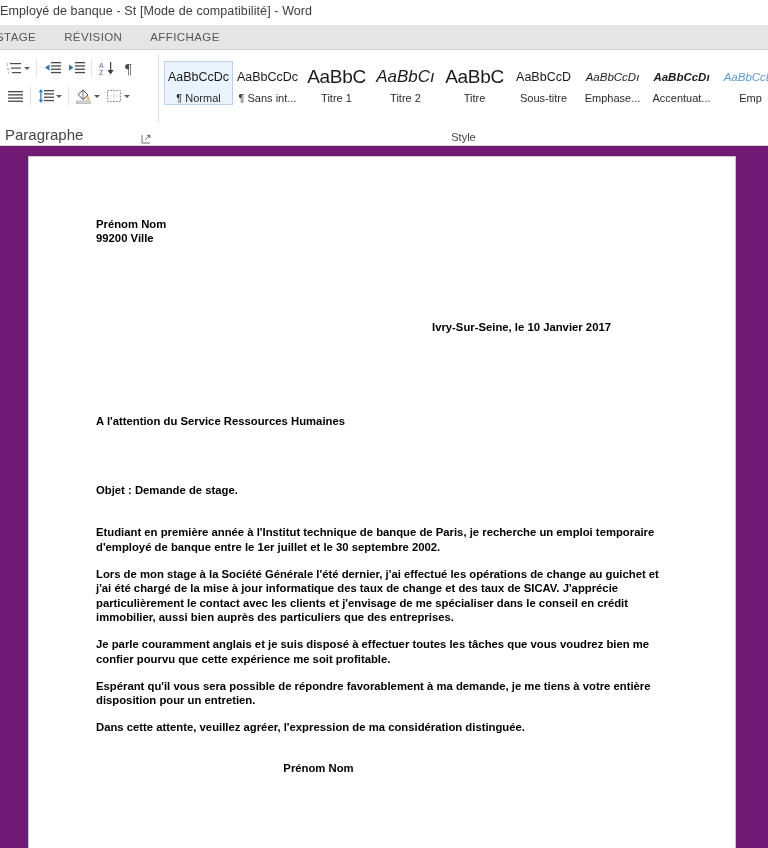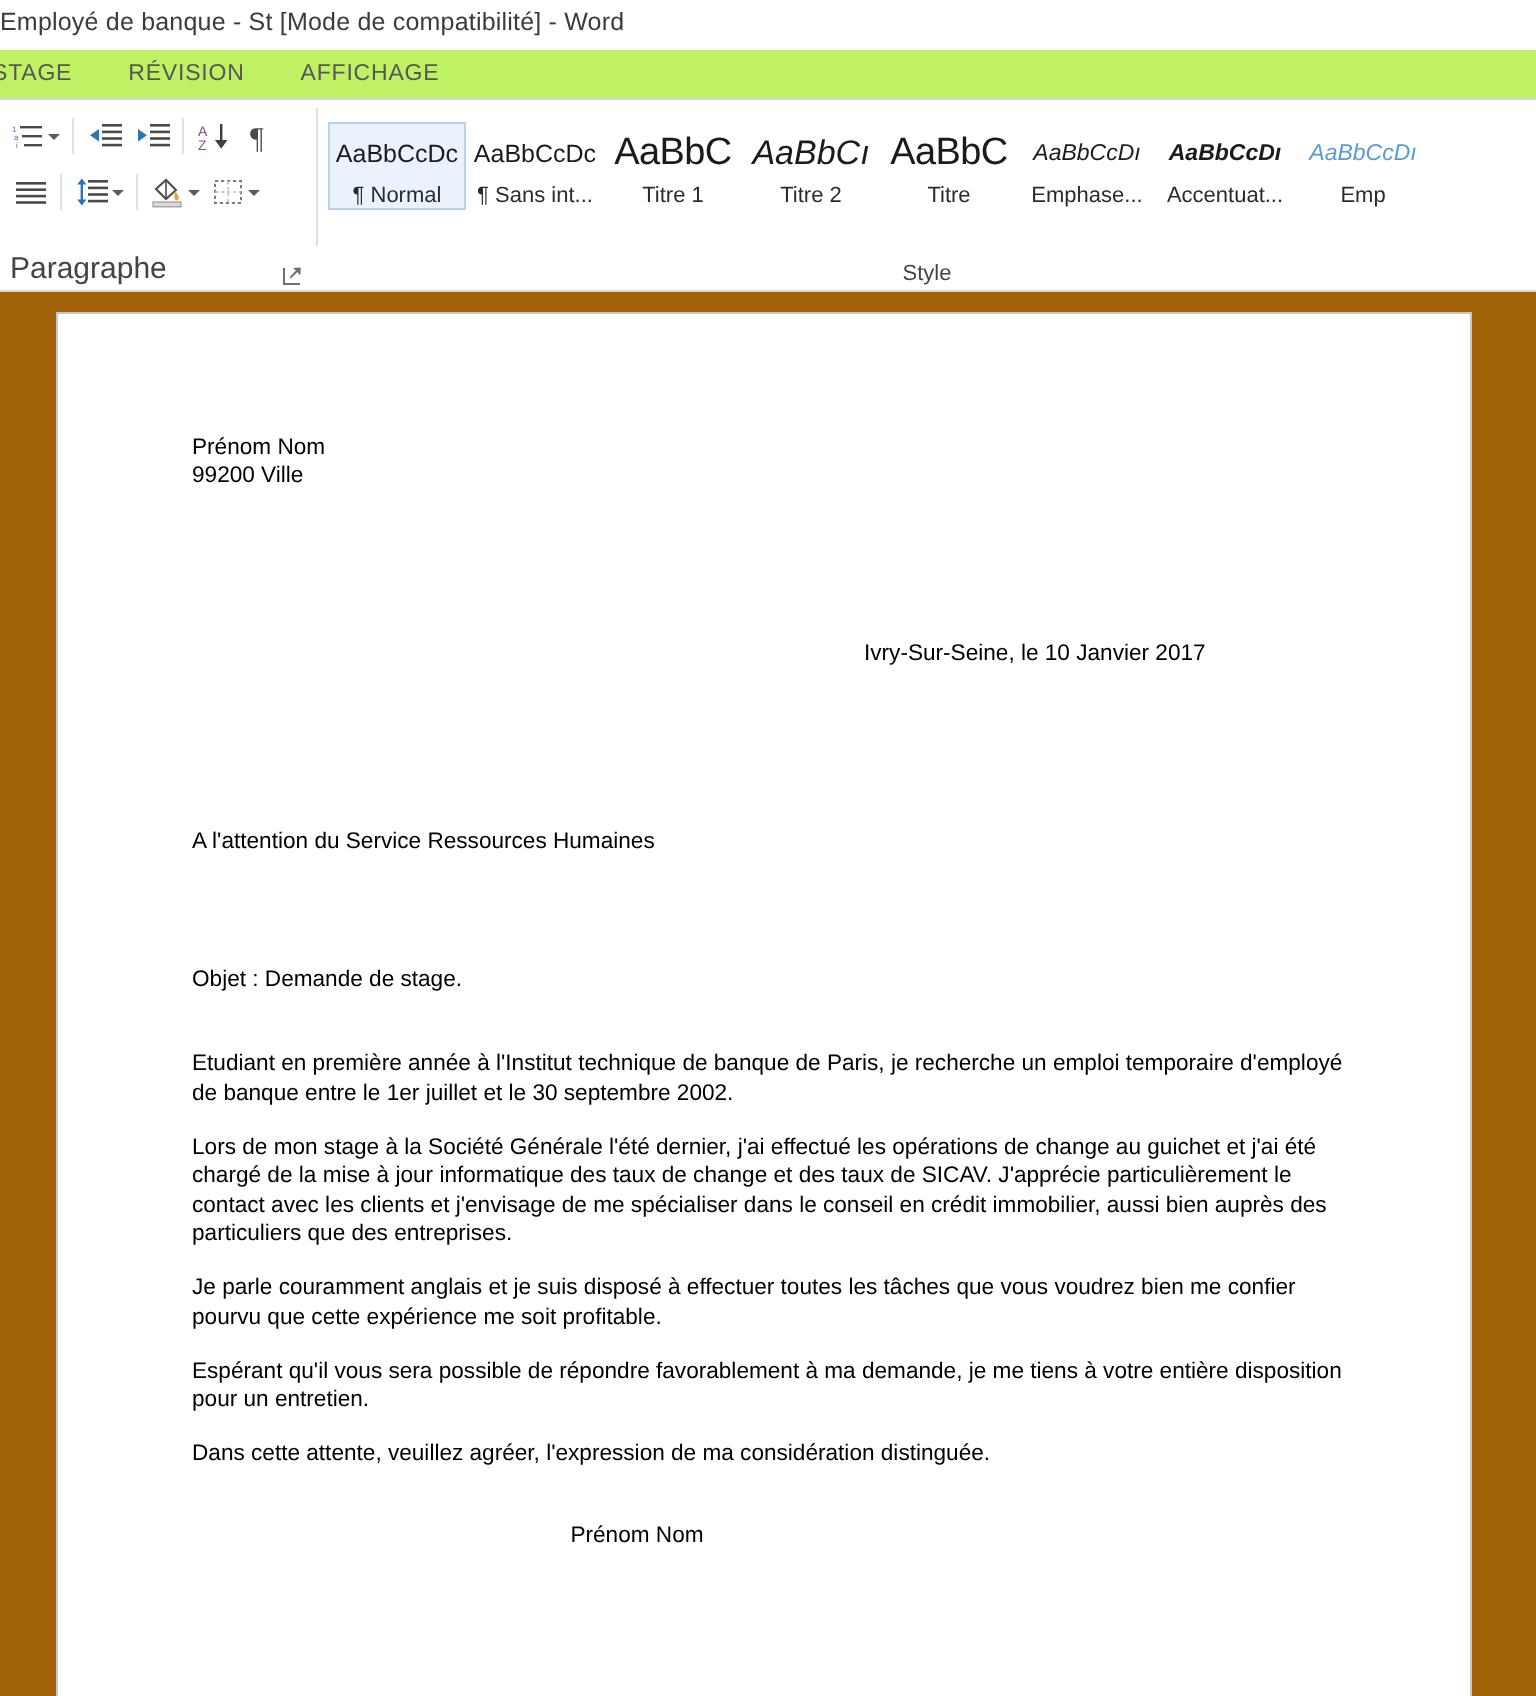--- a/index.html
+++ b/index.html
@@ -25,21 +25,21 @@
     text-align: left;
     font-size: 12.5px;
     color: #3b3b3b;
     font-family: "Liberation Sans", sans-serif;
     letter-spacing: 0.1px;
   }
 
   
   .ribbon-tabs {
     height: 24px;
-    background: #bef264;
+    background: #e5e5e5;
     position: relative;
     display: flex;
     align-items: center;
     padding-left: 0px;
   }
   .ribbon-tab {
     font-size: 11.5px;
     color: #575757;
     letter-spacing: 0.4px;
     padding: 0 14px;
@@ -187,22 +187,23 @@
     left: 0; right: 0;
     text-align: center;
     font-size: 11px;
     color: #444;
   }
 
   
   .doc-canvas {
     position: relative;
     height: 702px;
-    background: #a16207;
+    background: #701a75;
     overflow: hidden;
+    font-weight: bold;
   }
   .page {
     position: absolute;
     left: 28px;
     top: 10px;
     width: 708px;
     height: 930px;
     background: #ffffff;
     border: 1px solid #c6c6c6;
     box-shadow: 0 0 0 0 rgba(0,0,0,0);
@@ -381,20 +382,24 @@
         </div>
         <div class="style-item">
           <div class="style-preview sp-titre2">AaBbCı</div>
           <div class="style-name">Titre 2</div>
         </div>
         <div class="style-item">
           <div class="style-preview sp-titre">AaBbC</div>
           <div class="style-name">Titre</div>
         </div>
         <div class="style-item">
+          <div class="style-preview sp-soustitre">AaBbCcD</div>
+          <div class="style-name">Sous-titre</div>
+        </div>
+        <div class="style-item">
           <div class="style-preview sp-emphase">AaBbCcDı</div>
           <div class="style-name">Emphase...</div>
         </div>
         <div class="style-item">
           <div class="style-preview sp-accent">AaBbCcDı</div>
           <div class="style-name">Accentuat...</div>
         </div>
         <div class="style-item">
           <div class="style-preview sp-empint">AaBbCcDı</div>
           <div class="style-name">Emp</div>

